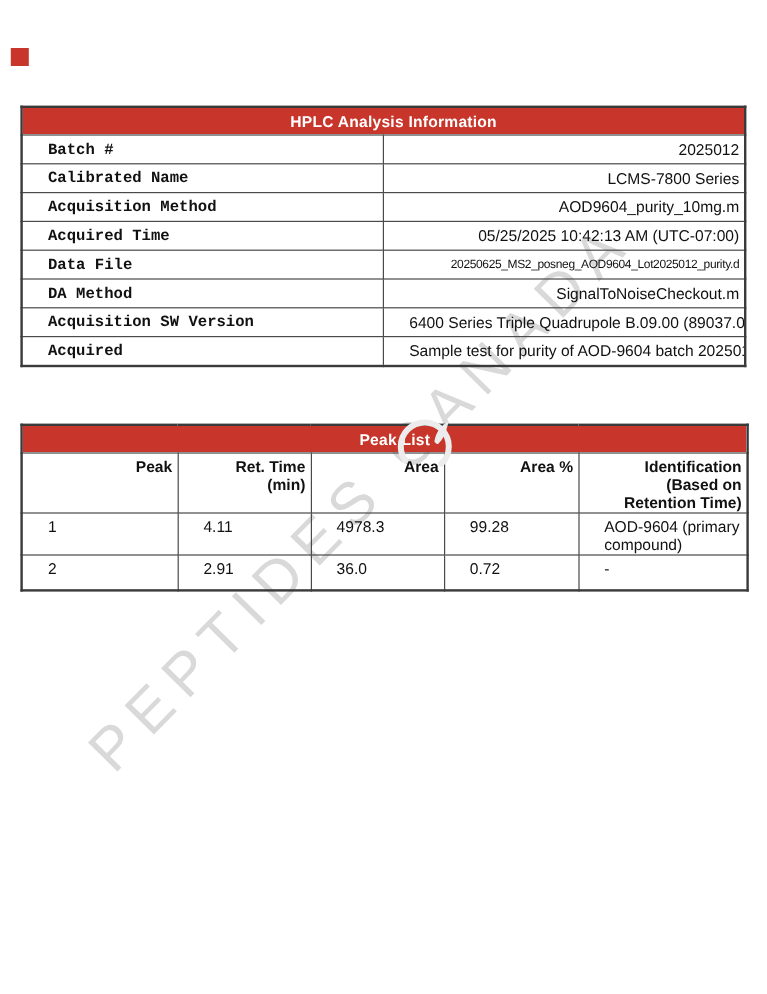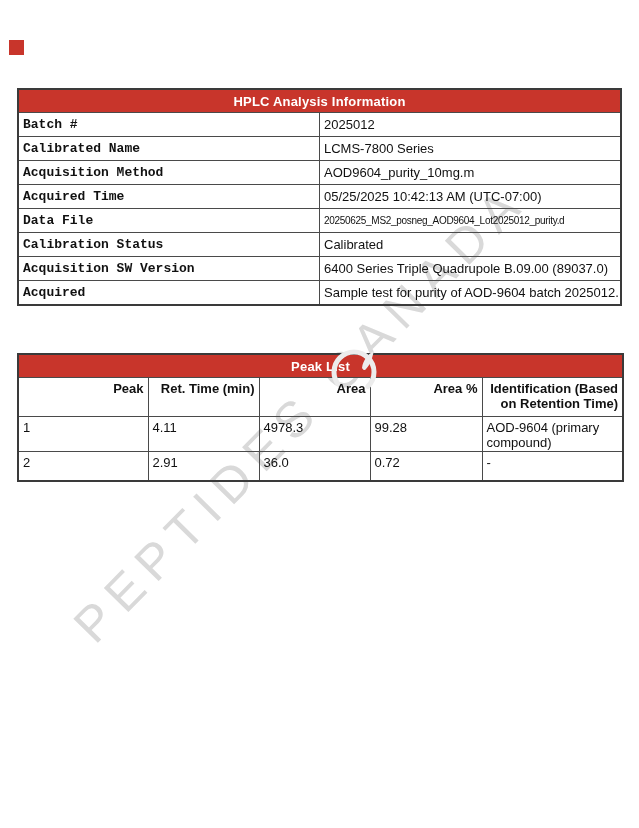--- a/index.html
+++ b/index.html
@@ -39,38 +39,38 @@
     border-collapse:collapse;
     table-layout:fixed;
     background:transparent;
     z-index:1;
   }
   .info-table{left:17px;top:88px;width:605px;}
   .peak-table{left:17px;top:353px;width:605px;}
   th,td{
     border:1.5px solid var(--border-inner);
     font-size:13px;
-    padding:0 4px 0 4px;
+    padding:0 4px 0 21px;
     background:transparent;
     overflow:hidden;
     margin-top:12px;
   }
   table{border:2px solid var(--border-dark);}
   .band{
     background:var(--accent-red);
     color:#ffffff;
     font-weight:bold;
     text-align:center;
     height:22px;
     font-size:13px;
     letter-spacing:0.2px;
   }
   .info-table td{height:23px;vertical-align:middle;}
   .info-table .lbl{font-weight:bold;font-family:Liberation Mono, monospace;}
-  .val{white-space:nowrap;}
+  .val{white-space:nowrap;text-align:right;}
   .val.tight{font-size:10px;letter-spacing:-0.3px;}
   .peak-table th.colhead{
     text-align:right;
     vertical-align:top;
     padding-top:4px;
     height:34px;
     font-size:13px;
     line-height:1.15;
   }
   .peak-table td{
@@ -115,22 +115,22 @@
       </tr>
       <tr>
         <td class="lbl">Acquired Time</td>
         <td class="val">05/25/2025 10:42:13 AM (UTC-07:00)</td>
       </tr>
       <tr>
         <td class="lbl">Data File</td>
         <td class="val tight">20250625_MS2_posneg_AOD9604_Lot2025012_purity.d</td>
       </tr>
       <tr>
-        <td class="lbl">Calibration Status</td>
-        <td class="val">Calibrated</td>
+        <td class="lbl">DA Method</td>
+        <td class="val">SignalToNoiseCheckout.m</td>
       </tr>
       <tr>
         <td class="lbl">Acquisition SW Version</td>
         <td class="val">6400 Series Triple Quadrupole B.09.00 (89037.0)</td>
       </tr>
       <tr>
         <td class="lbl">Acquired</td>
         <td class="val">Sample test for purity of AOD-9604 batch 2025012.</td>
       </tr>
     </tbody>

